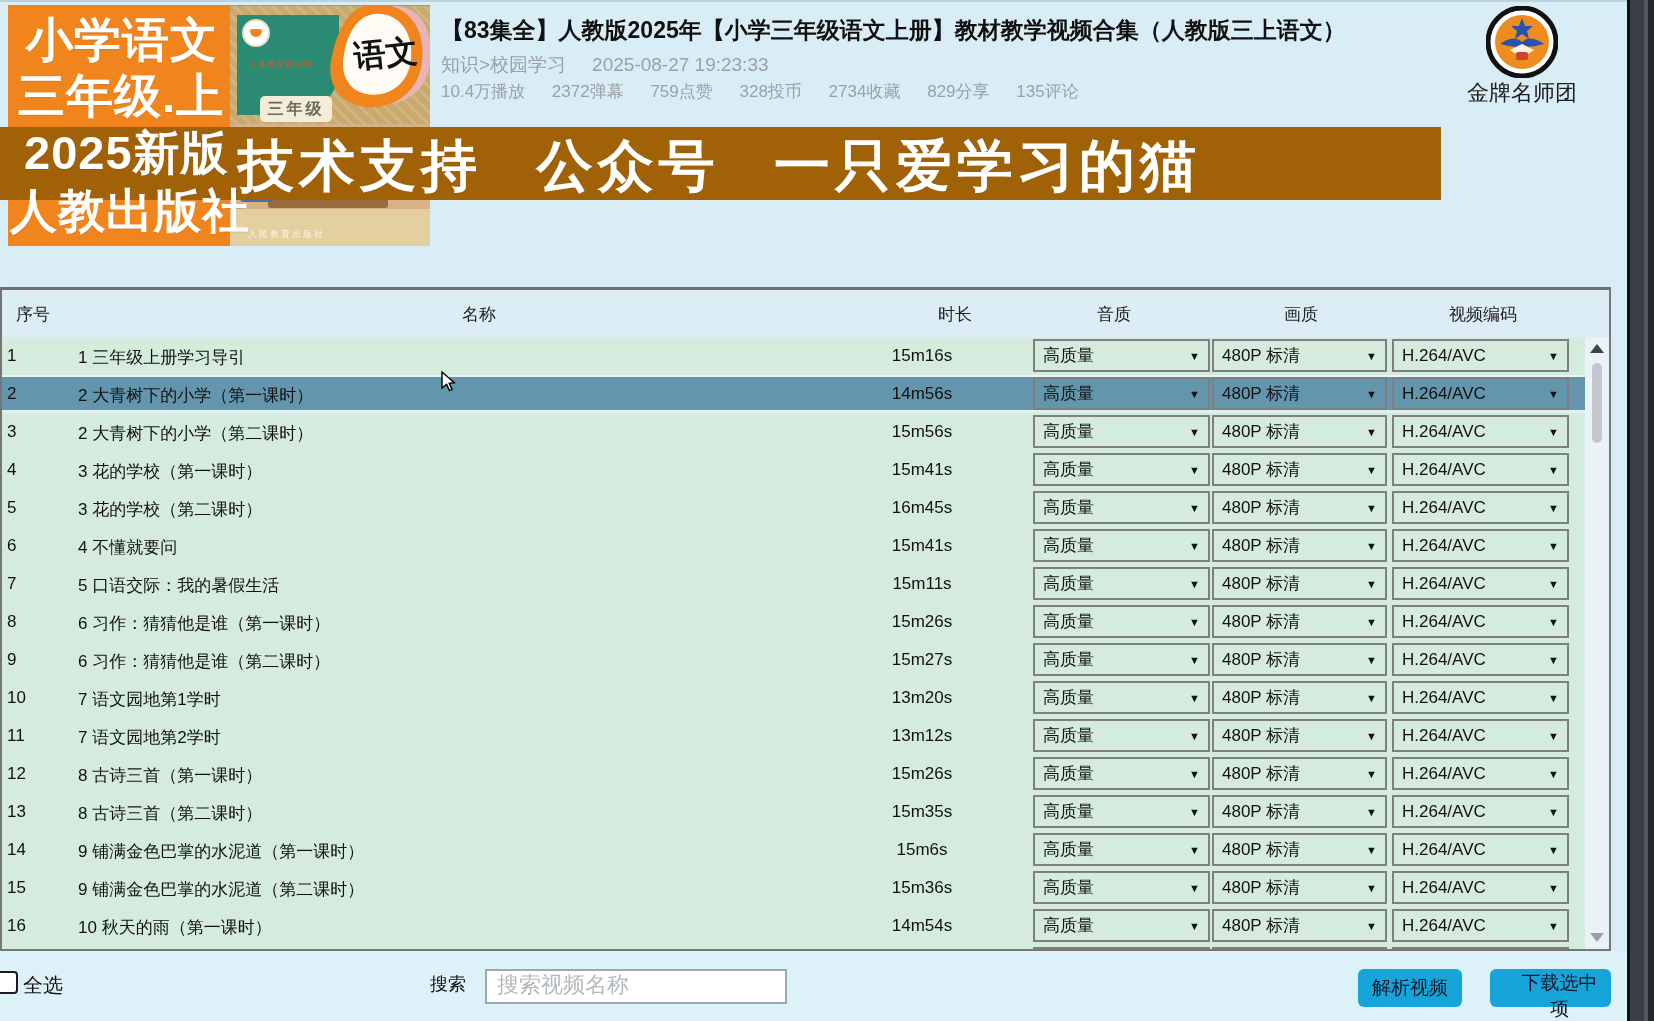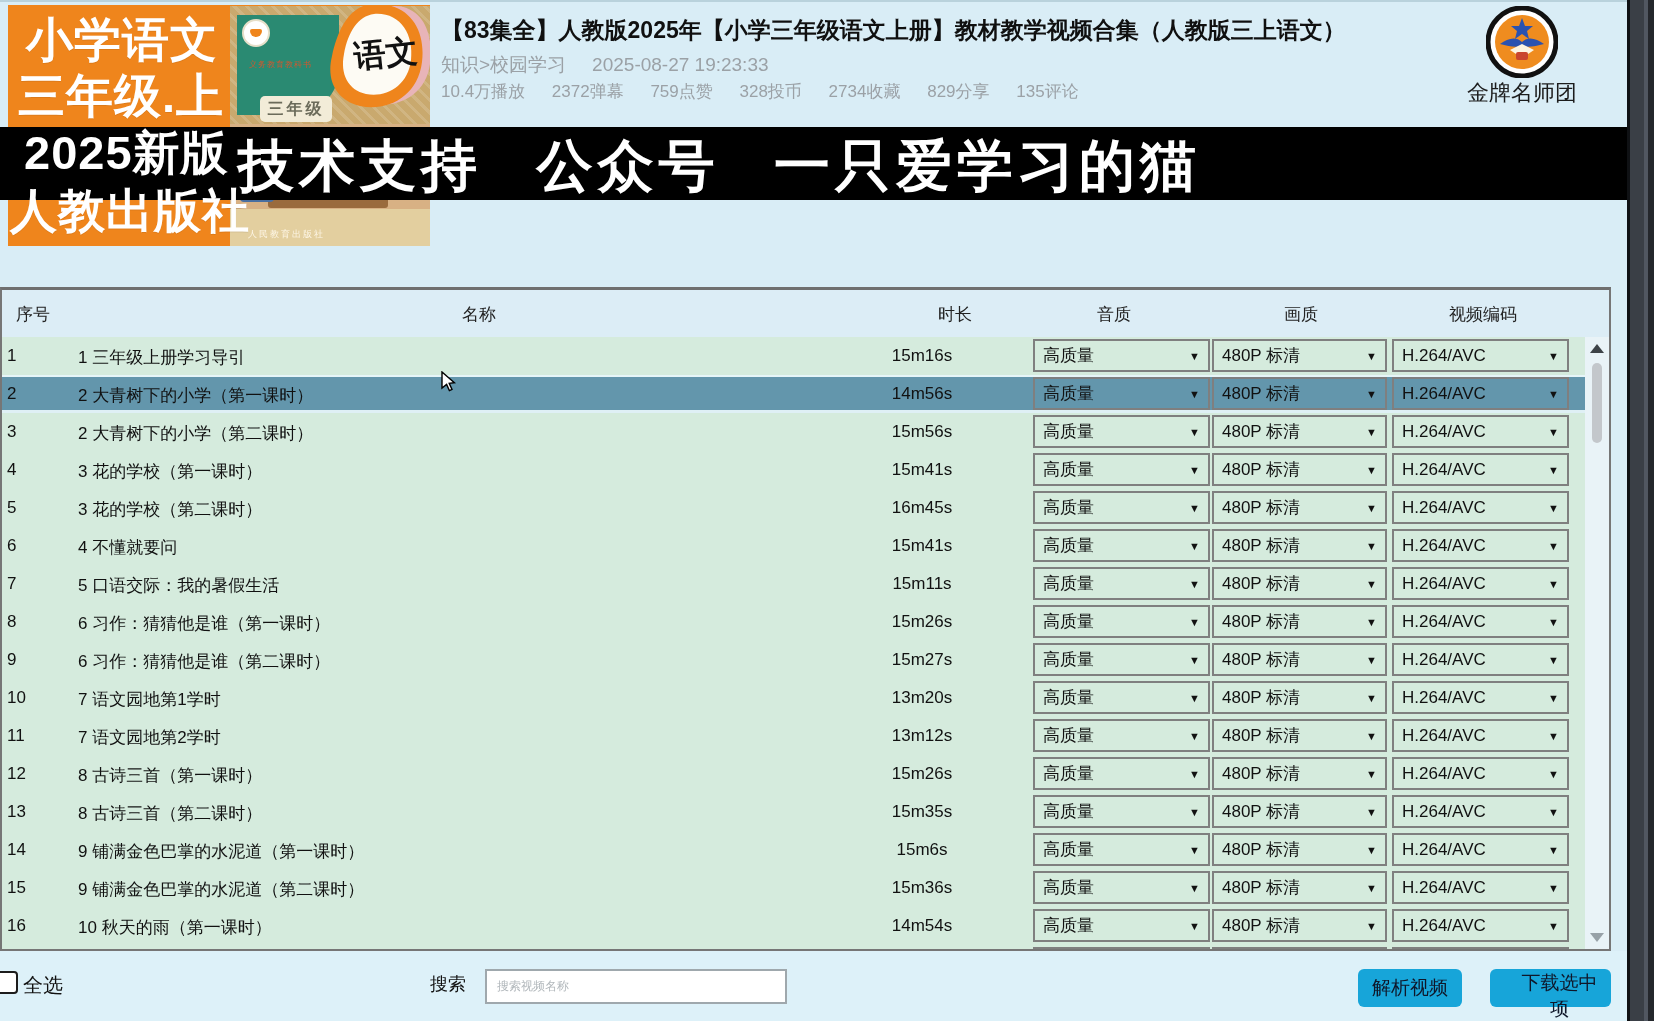--- a/index.html
+++ b/index.html
@@ -2,21 +2,21 @@
 <html><head>
 <meta charset="utf-8">
 <style>
   html,body{margin:0;padding:0;background:#222;}
   .screen{position:relative;width:1654px;height:1021px;background:#d9edf6;overflow:hidden;
           font-family:"Liberation Sans","DejaVu Sans",sans-serif;color:#111;}
 
   
   .top-edge{position:absolute;left:0;top:0;width:1627px;height:2px;background:#b9d2dc;}
   .orange-block{position:absolute;left:8px;top:5px;width:422px;height:241px;background:#ef851c;}
-  .orange-strip{position:absolute;left:0;top:127px;width:1627px;height:73px;background:#000000;z-index:6;}
+  .orange-strip{position:absolute;left:0;top:127px;width:1441px;height:73px;background:#a16207;z-index:6;}
   .support-text{position:absolute;left:238px;top:2px;font-family:"DejaVu Serif","Liberation Serif",serif;
         font-weight:bold;font-size:56px;color:#fff;letter-spacing:5px;word-spacing:30px;white-space:nowrap;}
   .hline{position:absolute;color:#fff;font-weight:bold;font-size:47px;line-height:52px;z-index:7;
          letter-spacing:1px;white-space:nowrap;text-shadow:0 1px 0 rgba(0,0,0,0.08);}
   .hl1{left:26px;top:14px;}
   .hl2{left:18px;top:70px;}
   .hl3{left:24px;top:127px;}
   .hl4{left:10px;top:185px;}
 
   
@@ -80,22 +80,22 @@
   .tri-up{width:0;height:0;border-left:7px solid transparent;border-right:7px solid transparent;border-bottom:9px solid #3d4347;}
   .tri-down{width:0;height:0;border-left:7px solid transparent;border-right:7px solid transparent;border-top:9px solid #97a1a7;}
   .sthumb{position:absolute;left:7px;top:26px;width:10px;height:80px;background:#c3c7cb;border-radius:5px;}
 
   
   .footer{position:absolute;left:0;top:951px;width:1627px;height:70px;background:#ddf1f9;}
   .chk{position:absolute;left:-5px;top:20px;width:19px;height:19px;background:#fff;border:2px solid #1c1c1c;border-radius:4px;}
   .chk-label{position:absolute;left:23px;top:21px;font-size:20px;}
   .search-label{position:absolute;left:430px;top:21px;font-size:18px;}
   .search-input{position:absolute;left:485px;top:18px;width:302px;height:35px;box-sizing:border-box;
-        border:2px solid #9fa8ad;background:#fff;font-size:12px;color:#333;padding:0 10px;outline:none;
-        font-family:Liberation Serif, serif;}
+        border:2px solid #9fa8ad;background:#fff;font-size:22px;color:#333;padding:0 10px;outline:none;
+        font-family:Liberation Mono, monospace;}
   .search-input::placeholder{color:#b2b8bc;}
   .btn{position:absolute;top:18px;height:38px;border:none;border-radius:6px;background:#17a5d9;color:#0f172a;
        font-size:19px;font-family:"Liberation Sans","DejaVu Sans",sans-serif;cursor:pointer;}
   .btn-parse{left:1358px;width:104px;}
   .btn-download{left:1490px;width:121px;padding-left:24px;}
 
   
   .dark-edge{position:absolute;right:0;top:0;width:27px;height:1021px;z-index:9;
      background:linear-gradient(90deg,#0f1114 0 3px,#3a3f46 3px 17px,#515761 17px 21px,#24272c 21px 27px);}
 

